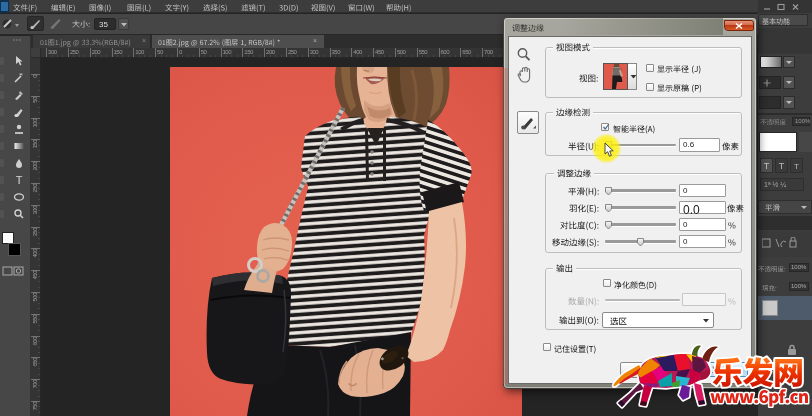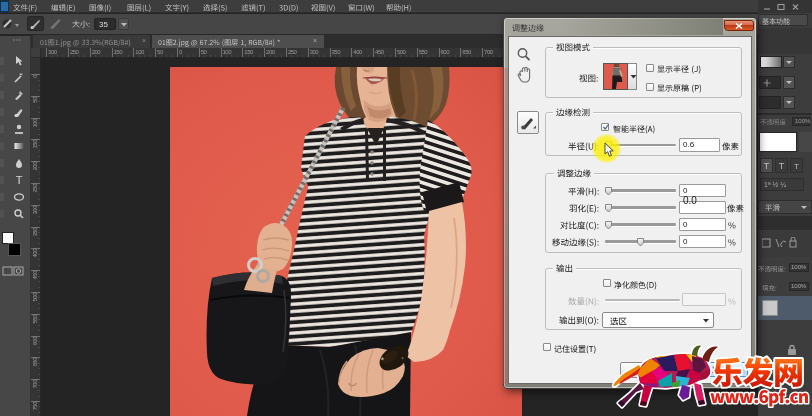--- a/index.html
+++ b/index.html
@@ -511,21 +511,21 @@
         <path d="M1.5 -5.4C1.8 -4.7 2.1 -3.9 2.3 -3.4L2.9 -3.6C2.7 -4.1 2.4 -4.9 2.1 -5.5ZM6.4 -5.6C6.2 -4.9 5.8 -4.1 5.5 -3.5L6.0 -3.4C6.4 -3.9 6.8 -4.7 7.1 -5.4ZM0.4 -3.0V-2.3H3.9V0.7H4.6V-2.3H8.1V-3.0H4.6V-5.9H7.6V-6.6H0.9V-5.9H3.9V-3.0Z M9.3 -6.6C9.8 -6.3 10.5 -5.8 10.8 -5.5L11.2 -6.0C10.9 -6.3 10.2 -6.7 9.7 -7.0ZM8.9 -4.2C9.3 -4.0 10.0 -3.6 10.3 -3.3L10.7 -3.8C10.4 -4.1 9.7 -4.4 9.2 -4.7ZM9.1 0.1 9.7 0.5C10.1 -0.2 10.6 -1.3 11.0 -2.1L10.5 -2.5C10.1 -1.6 9.5 -0.5 9.1 0.1ZM12.4 -1.8H15.1V-1.2H12.4ZM12.4 -2.3V-2.9H15.1V-2.3ZM11.8 -3.4V0.7H12.4V-0.7H15.1V0.0C15.1 0.1 15.1 0.2 15.0 0.2C14.9 0.2 14.5 0.2 14.0 0.2C14.1 0.3 14.2 0.5 14.2 0.7C14.8 0.7 15.2 0.7 15.4 0.6C15.7 0.5 15.7 0.4 15.7 0.0V-3.4ZM11.9 -6.8V-4.5H11.0V-3.1H11.6V-4.0H16.0V-3.1H16.6V-4.5H15.7V-6.8ZM12.5 -4.5V-5.3H13.6V-4.5ZM15.1 -4.5H14.2V-5.7H12.5V-6.3H15.1Z M19.0 1.7 19.5 1.5C18.8 0.2 18.4 -1.2 18.4 -2.6C18.4 -4.1 18.8 -5.5 19.5 -6.7L19.0 -7.0C18.2 -5.7 17.8 -4.3 17.8 -2.6C17.8 -1.0 18.2 0.4 19.0 1.7Z M20.7 0.0H21.5V-2.9H24.4V0.0H25.2V-6.2H24.4V-3.6H21.5V-6.2H20.7Z M26.9 1.7C27.7 0.4 28.2 -1.0 28.2 -2.6C28.2 -4.3 27.7 -5.7 26.9 -7.0L26.4 -6.7C27.1 -5.5 27.5 -4.1 27.5 -2.6C27.5 -1.2 27.1 0.2 26.4 1.5Z M30.1 -3.3C30.4 -3.3 30.7 -3.6 30.7 -3.9C30.7 -4.3 30.4 -4.5 30.1 -4.5C29.8 -4.5 29.6 -4.3 29.6 -3.9C29.6 -3.6 29.8 -3.3 30.1 -3.3ZM30.1 0.1C30.4 0.1 30.7 -0.1 30.7 -0.5C30.7 -0.8 30.4 -1.1 30.1 -1.1C29.8 -1.1 29.6 -0.8 29.6 -0.5C29.6 -0.1 29.8 0.1 30.1 0.1Z" fill="#1a1a1a"></path>
       </g>
     </svg><div class="abs" style="left:605px;top:189.0px;width:71px;height:2.5px;background:#9a9a9a;border-radius:1px;box-shadow:0 1px 0 #fff"></div><svg class="abs" style="left:604.5px;top:186.5px" width="8" height="10">
       <path d="M0.5,0.5 h6 v4.5 l-3,3 l-3,-3 z" fill="url(#thg)" stroke="#707070" stroke-width="0.8"></path>
     </svg><div class="abs" style="left:679px;top:184px;width:47px;height:13px;background:#fff;border:1px solid #9a9a9a;border-radius:1px"></div><div class="abs" style="left:683px;top:186px;font-size:8px;color:#1a1a1a">0</div><svg style="position:absolute;left:568.9px;top:202.5px;overflow:visible" width="30" height="11">
       <g transform="translate(0,8.5)">
         <path d="M4.4 -5.0C4.9 -4.5 5.5 -3.9 5.7 -3.4L6.3 -3.8C6.0 -4.2 5.4 -4.8 4.9 -5.3ZM0.7 -5.0C1.1 -4.5 1.7 -3.8 1.9 -3.4L2.5 -3.7C2.2 -4.1 1.6 -4.8 1.2 -5.3ZM0.3 -1.4 0.6 -0.8C1.3 -1.2 2.3 -1.8 3.2 -2.3V-0.2C3.2 -0.1 3.2 -0.0 3.0 -0.0C2.9 -0.0 2.3 -0.0 1.7 -0.0C1.8 0.1 1.9 0.4 2.0 0.6C2.7 0.6 3.2 0.6 3.5 0.5C3.8 0.4 3.9 0.2 3.9 -0.2V-6.7H0.6V-6.1H3.2V-3.0C2.2 -2.4 1.0 -1.8 0.3 -1.4ZM4.1 -1.6 4.5 -1.0C5.2 -1.4 6.2 -2.0 7.1 -2.5V-0.3C7.1 -0.1 7.0 -0.0 6.9 -0.0C6.7 -0.0 6.1 -0.0 5.5 -0.0C5.6 0.1 5.7 0.4 5.7 0.6C6.5 0.6 7.0 0.6 7.3 0.5C7.6 0.4 7.7 0.2 7.7 -0.2V-6.7H4.4V-6.1H7.1V-3.1C6.0 -2.5 4.9 -1.9 4.1 -1.6Z M15.9 -5.9C15.3 -5.0 14.5 -4.2 13.6 -3.5V-7.0H12.9V-2.9C12.3 -2.6 11.8 -2.2 11.2 -2.0C11.4 -1.8 11.6 -1.6 11.7 -1.5C12.1 -1.7 12.5 -1.9 12.9 -2.2V-0.7C12.9 0.3 13.1 0.5 14.0 0.5C14.2 0.5 15.3 0.5 15.5 0.5C16.4 0.5 16.6 -0.0 16.7 -1.6C16.5 -1.7 16.2 -1.8 16.0 -1.9C16.0 -0.5 15.9 -0.1 15.5 -0.1C15.2 -0.1 14.3 -0.1 14.1 -0.1C13.7 -0.1 13.6 -0.2 13.6 -0.7V-2.6C14.7 -3.4 15.7 -4.4 16.5 -5.5ZM11.2 -7.1C10.6 -5.8 9.8 -4.6 8.9 -3.8C9.0 -3.6 9.2 -3.3 9.3 -3.1C9.6 -3.5 9.9 -3.8 10.3 -4.3V0.7H10.9V-5.3C11.3 -5.8 11.6 -6.4 11.8 -6.9Z M19.0 1.7 19.5 1.5C18.8 0.2 18.4 -1.2 18.4 -2.6C18.4 -4.1 18.8 -5.5 19.5 -6.7L19.0 -7.0C18.2 -5.7 17.8 -4.3 17.8 -2.6C17.8 -1.0 18.2 0.4 19.0 1.7Z M20.7 0.0H24.4V-0.7H21.5V-2.9H23.9V-3.6H21.5V-5.6H24.3V-6.2H20.7Z M25.7 1.7C26.5 0.4 27.0 -1.0 27.0 -2.6C27.0 -4.3 26.5 -5.7 25.7 -7.0L25.2 -6.7C26.0 -5.5 26.3 -4.1 26.3 -2.6C26.3 -1.2 26.0 0.2 25.2 1.5Z M28.9 -3.3C29.2 -3.3 29.5 -3.6 29.5 -3.9C29.5 -4.3 29.2 -4.5 28.9 -4.5C28.6 -4.5 28.4 -4.3 28.4 -3.9C28.4 -3.6 28.6 -3.3 28.9 -3.3ZM28.9 0.1C29.2 0.1 29.5 -0.1 29.5 -0.5C29.5 -0.8 29.2 -1.1 28.9 -1.1C28.6 -1.1 28.4 -0.8 28.4 -0.5C28.4 -0.1 28.6 0.1 28.9 0.1Z" fill="#1a1a1a"></path>
       </g>
     </svg><div class="abs" style="left:605px;top:206.0px;width:71px;height:2.5px;background:#9a9a9a;border-radius:1px;box-shadow:0 1px 0 #fff"></div><svg class="abs" style="left:604.5px;top:203.5px" width="8" height="10">
       <path d="M0.5,0.5 h6 v4.5 l-3,3 l-3,-3 z" fill="url(#thg)" stroke="#707070" stroke-width="0.8"></path>
-    </svg><div class="abs" style="left:679px;top:201px;width:47px;height:13px;background:#fff;border:1px solid #9a9a9a;border-radius:1px"></div><div class="abs" style="left:683px;top:195px;font-size:10px;color:#1a1a1a">0.0</div><svg style="position:absolute;left:727.0px;top:202.5px;overflow:visible" width="17" height="11">
+    </svg><div class="abs" style="left:679px;top:201px;width:47px;height:13px;background:#fff;border:1px solid #9a9a9a;border-radius:1px"></div><div class="abs" style="left:683px;top:203px;font-size:12px;color:#1a1a1a">0.0</div><svg style="position:absolute;left:727.0px;top:202.5px;overflow:visible" width="17" height="11">
       <g transform="translate(0,8.5)">
         <path d="M4.1 -6.0H5.7C5.5 -5.8 5.3 -5.5 5.2 -5.3H3.6C3.8 -5.6 4.0 -5.8 4.1 -6.0ZM4.1 -7.1C3.8 -6.4 3.1 -5.5 2.2 -4.9C2.3 -4.8 2.5 -4.6 2.6 -4.4C2.8 -4.6 2.9 -4.7 3.0 -4.8V-3.5H4.4C4.0 -3.2 3.3 -2.8 2.4 -2.5C2.6 -2.4 2.7 -2.2 2.8 -2.1C3.6 -2.4 4.1 -2.7 4.5 -3.0C4.7 -2.8 4.8 -2.7 4.9 -2.6C4.3 -2.1 3.3 -1.5 2.4 -1.3C2.6 -1.2 2.7 -1.0 2.8 -0.9C3.5 -1.1 4.5 -1.7 5.1 -2.2C5.2 -2.0 5.3 -1.9 5.3 -1.7C4.7 -1.0 3.4 -0.4 2.4 -0.1C2.5 0.0 2.6 0.2 2.7 0.4C3.7 0.1 4.7 -0.5 5.5 -1.2C5.5 -0.7 5.4 -0.2 5.3 -0.0C5.1 0.1 5.0 0.1 4.8 0.1C4.7 0.1 4.5 0.1 4.3 0.1C4.4 0.3 4.4 0.5 4.4 0.7C4.6 0.7 4.8 0.7 5.0 0.7C5.3 0.7 5.5 0.6 5.7 0.4C6.1 0.0 6.2 -0.9 5.9 -1.8L6.3 -2.0C6.6 -1.0 7.1 -0.2 7.8 0.2C7.9 0.0 8.1 -0.2 8.2 -0.3C7.6 -0.6 7.1 -1.4 6.8 -2.2C7.1 -2.4 7.4 -2.6 7.7 -2.7L7.3 -3.1C6.9 -2.9 6.3 -2.5 5.7 -2.2C5.6 -2.6 5.3 -3.0 4.9 -3.3L5.1 -3.5H7.6V-5.3H5.8C6.1 -5.6 6.3 -6.0 6.5 -6.3L6.1 -6.6L6.0 -6.5H4.5L4.8 -7.0ZM3.6 -4.9H5.1C5.1 -4.6 5.0 -4.3 4.8 -4.0H3.6ZM5.7 -4.9H7.0V-4.0H5.4C5.6 -4.3 5.6 -4.6 5.7 -4.9ZM2.2 -7.1C1.8 -5.8 1.0 -4.5 0.2 -3.7C0.4 -3.6 0.6 -3.2 0.6 -3.1C0.9 -3.4 1.1 -3.7 1.4 -4.0V0.7H2.0V-5.0C2.3 -5.6 2.6 -6.3 2.8 -6.9Z M13.9 -0.7C14.6 -0.4 15.5 0.2 16.0 0.5L16.5 0.2C16.0 -0.2 15.1 -0.7 14.4 -1.1ZM11.0 -1.1C10.5 -0.6 9.6 -0.2 8.9 0.1C9.0 0.2 9.3 0.5 9.4 0.6C10.1 0.2 11.0 -0.3 11.6 -0.9ZM10.1 -2.5C10.3 -2.6 10.5 -2.6 12.2 -2.7C11.5 -2.4 10.8 -2.1 10.5 -2.0C10.0 -1.8 9.6 -1.7 9.3 -1.7C9.4 -1.5 9.5 -1.3 9.5 -1.1C9.7 -1.2 10.0 -1.3 12.6 -1.4V-0.1C12.6 0.0 12.5 0.1 12.4 0.1C12.3 0.1 11.8 0.1 11.3 0.1C11.4 0.2 11.5 0.5 11.5 0.7C12.1 0.7 12.6 0.6 12.8 0.6C13.1 0.5 13.2 0.3 13.2 -0.1V-1.4L15.3 -1.6C15.5 -1.4 15.7 -1.2 15.9 -1.0L16.4 -1.4C16.0 -1.8 15.3 -2.3 14.7 -2.7L14.2 -2.4C14.4 -2.3 14.6 -2.1 14.8 -2.0L11.3 -1.8C12.5 -2.2 13.7 -2.7 14.8 -3.3L14.3 -3.7C14.0 -3.5 13.7 -3.3 13.3 -3.2L11.4 -3.1C11.8 -3.3 12.3 -3.5 12.7 -3.8L12.5 -3.9H16.6V-4.4H13.1V-5.0H15.7V-5.5H13.1V-6.0H16.2V-6.5H13.1V-7.1H12.4V-6.5H9.4V-6.0H12.4V-5.5H9.9V-5.0H12.4V-4.4H9.0V-3.9H12.0C11.4 -3.6 10.8 -3.3 10.6 -3.2C10.3 -3.1 10.1 -3.1 10.0 -3.0C10.0 -2.9 10.1 -2.6 10.1 -2.5Z" fill="#1a1a1a"></path>
       </g>
     </svg><svg style="position:absolute;left:560.0px;top:219.5px;overflow:visible" width="39" height="11">
       <g transform="translate(0,8.5)">
         <path d="M4.3 -3.3C4.7 -2.7 5.0 -1.9 5.2 -1.4L5.7 -1.7C5.6 -2.2 5.2 -3.0 4.8 -3.6ZM0.8 -3.9C1.3 -3.4 1.8 -2.8 2.3 -2.3C1.8 -1.2 1.2 -0.4 0.4 0.1C0.5 0.3 0.7 0.5 0.8 0.7C1.6 0.1 2.3 -0.7 2.8 -1.7C3.2 -1.2 3.5 -0.8 3.7 -0.4L4.2 -0.9C4.0 -1.3 3.6 -1.9 3.1 -2.4C3.5 -3.4 3.8 -4.5 3.9 -5.9L3.5 -6.0L3.4 -6.0H0.6V-5.4H3.2C3.1 -4.5 2.9 -3.7 2.6 -2.9C2.2 -3.4 1.7 -3.9 1.2 -4.2ZM6.5 -7.1V-5.1H4.1V-4.5H6.5V-0.2C6.5 -0.0 6.4 0.0 6.3 0.0C6.2 0.0 5.7 0.0 5.1 0.0C5.2 0.2 5.3 0.5 5.4 0.7C6.1 0.7 6.5 0.7 6.8 0.5C7.0 0.4 7.1 0.2 7.1 -0.2V-4.5H8.2V-5.1H7.1V-7.1Z M9.6 0.6C9.8 0.5 10.1 0.3 12.4 -0.4C12.4 -0.6 12.4 -0.9 12.4 -1.1L10.3 -0.4V-3.9H12.4V-4.5H10.3V-7.0H9.6V-0.6C9.6 -0.2 9.4 -0.0 9.2 0.1C9.4 0.2 9.5 0.5 9.6 0.6ZM13.0 -7.1V-0.7C13.0 0.2 13.3 0.5 14.1 0.5C14.2 0.5 15.2 0.5 15.4 0.5C16.3 0.5 16.4 -0.1 16.5 -1.8C16.3 -1.9 16.1 -2.0 15.9 -2.1C15.8 -0.6 15.8 -0.2 15.4 -0.2C15.1 -0.2 14.3 -0.2 14.2 -0.2C13.8 -0.2 13.7 -0.2 13.7 -0.7V-3.2C14.6 -3.7 15.6 -4.4 16.4 -5.0L15.9 -5.6C15.3 -5.0 14.5 -4.4 13.7 -3.9V-7.1Z M20.3 -5.5V-4.7H18.9V-4.2H20.3V-2.8H23.6V-4.2H25.0V-4.7H23.6V-5.5H23.0V-4.7H20.9V-5.5ZM23.0 -4.2V-3.3H20.9V-4.2ZM23.4 -1.7C23.1 -1.3 22.5 -0.9 21.9 -0.7C21.3 -0.9 20.8 -1.3 20.5 -1.7ZM19.0 -2.3V-1.7H20.1L19.8 -1.6C20.2 -1.1 20.7 -0.7 21.2 -0.4C20.4 -0.1 19.5 0.0 18.6 0.1C18.7 0.2 18.8 0.5 18.9 0.6C19.9 0.5 21.0 0.3 21.9 -0.1C22.7 0.3 23.7 0.6 24.8 0.7C24.9 0.5 25.0 0.3 25.2 0.1C24.2 0.0 23.4 -0.1 22.6 -0.4C23.4 -0.8 24.0 -1.3 24.4 -2.1L24.0 -2.3L23.9 -2.3ZM21.0 -7.0C21.1 -6.8 21.3 -6.5 21.4 -6.3H18.1V-4.0C18.1 -2.7 18.0 -0.9 17.3 0.4C17.5 0.4 17.8 0.6 17.9 0.7C18.6 -0.7 18.7 -2.6 18.7 -4.0V-5.7H25.1V-6.3H22.1C22.0 -6.6 21.8 -6.9 21.7 -7.2Z M27.5 1.7 28.0 1.5C27.3 0.2 26.9 -1.2 26.9 -2.6C26.9 -4.1 27.3 -5.5 28.0 -6.7L27.5 -7.0C26.7 -5.7 26.3 -4.3 26.3 -2.6C26.3 -1.0 26.7 0.4 27.5 1.7Z M31.6 0.1C32.4 0.1 33.0 -0.2 33.5 -0.8L33.1 -1.3C32.7 -0.8 32.2 -0.6 31.6 -0.6C30.4 -0.6 29.7 -1.6 29.7 -3.1C29.7 -4.7 30.5 -5.7 31.6 -5.7C32.2 -5.7 32.6 -5.4 32.9 -5.1L33.3 -5.6C33.0 -6.0 32.4 -6.3 31.6 -6.3C30.0 -6.3 28.9 -5.1 28.9 -3.1C28.9 -1.1 30.0 0.1 31.6 0.1Z M34.6 1.7C35.4 0.4 35.9 -1.0 35.9 -2.6C35.9 -4.3 35.4 -5.7 34.6 -7.0L34.2 -6.7C34.9 -5.5 35.2 -4.1 35.2 -2.6C35.2 -1.2 34.9 0.2 34.2 1.5Z M37.9 -3.3C38.2 -3.3 38.4 -3.6 38.4 -3.9C38.4 -4.3 38.2 -4.5 37.9 -4.5C37.5 -4.5 37.3 -4.3 37.3 -3.9C37.3 -3.6 37.5 -3.3 37.9 -3.3ZM37.9 0.1C38.2 0.1 38.4 -0.1 38.4 -0.5C38.4 -0.8 38.2 -1.1 37.9 -1.1C37.5 -1.1 37.3 -0.8 37.3 -0.5C37.3 -0.1 37.5 0.1 37.9 0.1Z" fill="#1a1a1a"></path>
       </g>
     </svg><div class="abs" style="left:605px;top:223.0px;width:71px;height:2.5px;background:#9a9a9a;border-radius:1px;box-shadow:0 1px 0 #fff"></div><svg class="abs" style="left:604.5px;top:220.5px" width="8" height="10">
       <path d="M0.5,0.5 h6 v4.5 l-3,3 l-3,-3 z" fill="url(#thg)" stroke="#707070" stroke-width="0.8"></path>
     </svg><div class="abs" style="left:679px;top:218px;width:47px;height:13px;background:#fff;border:1px solid #9a9a9a;border-radius:1px"></div><div class="abs" style="left:683px;top:220px;font-size:8px;color:#1a1a1a">0</div><svg style="position:absolute;left:728.0px;top:219.5px;overflow:visible" width="8" height="11">

